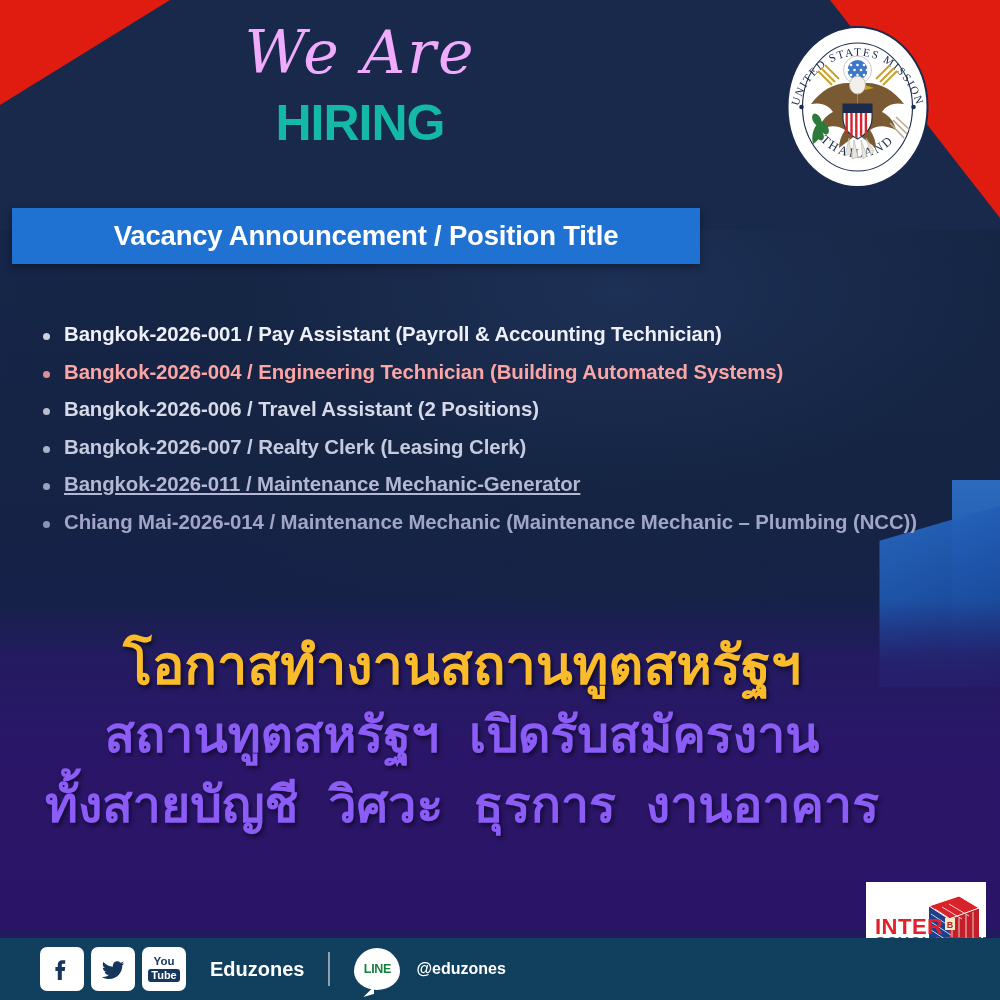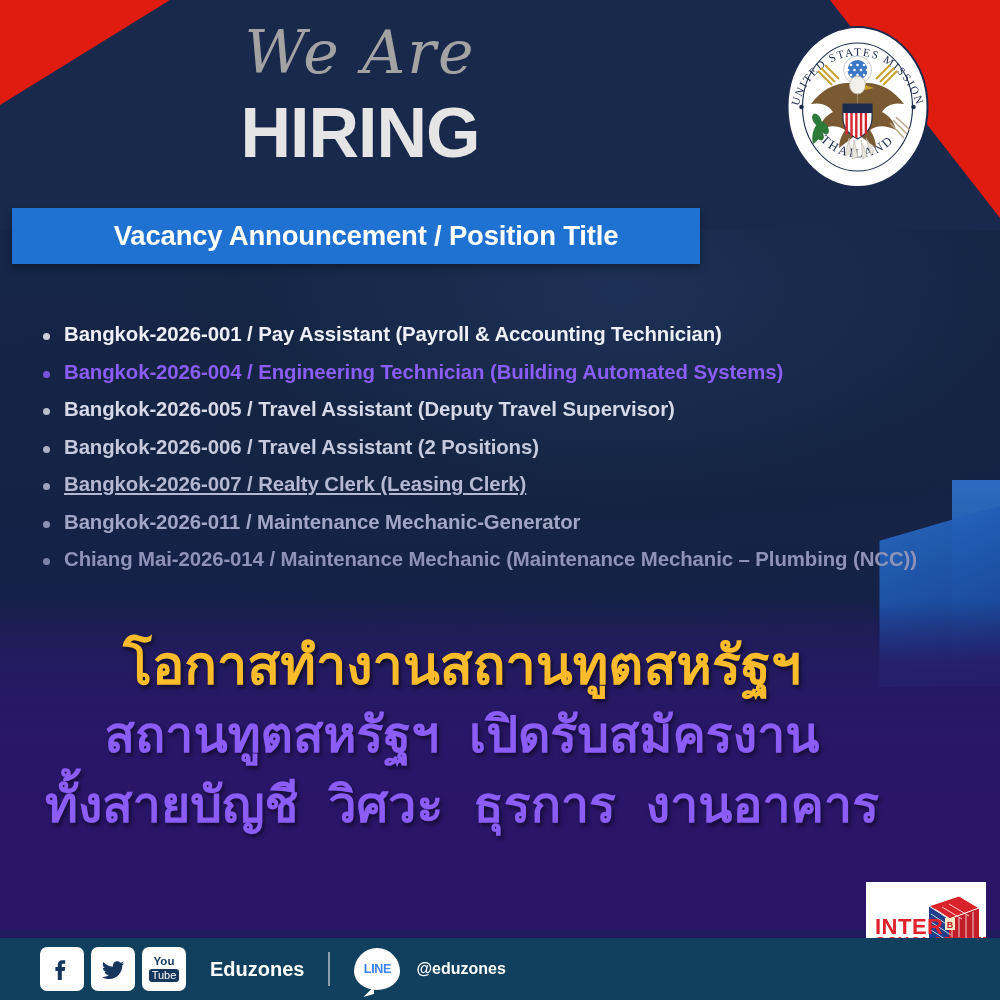--- a/index.html
+++ b/index.html
@@ -56,30 +56,30 @@
   }
 
   
   .we-are {
     position:absolute; left:0; top:22px; width:720px;
     text-align:center;
     font-family:"DejaVu Serif", serif;
     font-style:italic;
     font-size:60px;
     font-weight:400;
-    color:#a3a3a3;
+    color:#f0abfc;
     letter-spacing:2px;
     line-height:1;
   }
   .hiring {
     position:absolute; left:0; top:98px; width:720px;
     text-align:center;
-    font-size:70px;
-    font-weight:700;
-    color:#e5e5e5;
+    font-size:50px;
+    font-weight:700;
+    color:#14b8a6;
     letter-spacing:-1px;
     line-height:1;
   }
 
   
   .banner {
     position:absolute; left:12px; top:208px;
     width:688px; height:56px;
     background:#1f72d2;
     display:flex; align-items:center; justify-content:center;
@@ -117,21 +117,21 @@
   }
   .joblist li.wrap { white-space:normal; }
   .joblist li::before {
     content:"";
     position:absolute; left:7px; top:17px;
     width:7px; height:7px; border-radius:50%;
     background:currentColor;
     opacity:.85;
   }
   .joblist li:nth-child(1){ color:#eef0f7; }
-  .joblist li:nth-child(2){ color:#8b5cf6; }
+  .joblist li:nth-child(2){ color:#fca5a5; }
   .joblist li:nth-child(3){ color:#d6d9e8; }
   .joblist li:nth-child(4){ color:#c6cade; }
   .joblist li:nth-child(5){ color:#b4b8d2;text-decoration:underline; }
   .joblist li:nth-child(6){ color:#a2a6c6; }
   .joblist li:nth-child(7){ color:#8f93b8; }
 
   
   .thai-wrap {
     position:absolute; left:0; top:628px; width:924px;
     text-align:center;
@@ -203,21 +203,21 @@
     border-radius:50% 50% 50% 50% / 56% 56% 44% 44%;
     position:relative;
     display:flex; align-items:center; justify-content:center;
   }
   .line-bubble::after {
     content:""; position:absolute; left:9px; bottom:-7px;
     width:11px; height:11px; background:#ffffff;
     clip-path: polygon(100% 0, 0 100%, 100% 70%);
   }
   .line-bubble span {
-    color:#3b82f6; font-size:12.5px; font-weight:700; letter-spacing:-.3px;
+    color:#15803d; font-size:12.5px; font-weight:700; letter-spacing:-.3px;
   }
   .line-handle {
     margin-left:16px;
     color:#ffffff; font-size:16px; font-weight:700;
   }
 </style>
 </head>
 <body>
 
 <div id="poster">
@@ -311,21 +311,20 @@
         <path d="M79 118 L77 137 L83 135 Z"></path>
         <path d="M86 118 L88 137 L92 134 Z"></path>
         <path d="M91 116 L96 133 L99 129 Z"></path>
       </g>
     </svg>
   </div>
 
   <ul class="joblist">
     <li>Bangkok-2026-001 / Pay Assistant (Payroll &amp; Accounting Technician)</li>
     <li>Bangkok-2026-004 / Engineering Technician (Building Automated Systems)</li>
-    <li>Bangkok-2026-005 / Travel Assistant (Deputy Travel Supervisor)</li>
     <li>Bangkok-2026-006 / Travel Assistant (2 Positions)</li>
     <li>Bangkok-2026-007 / Realty Clerk (Leasing Clerk)</li>
     <li>Bangkok-2026-011 / Maintenance Mechanic-Generator</li>
     <li class="wrap">Chiang Mai-2026-014 / Maintenance Mechanic (Maintenance Mechanic – Plumbing (NCC))</li>
   </ul>
 
   <div class="thai-wrap">
     <div class="thai1">โอกาสทำงานสถานทูตสหรัฐฯ</div>
     <div class="thai2">สถานทูตสหรัฐฯ เปิดรับสมัครงาน</div>
     <div class="thai3">ทั้งสายบัญชี วิศวะ ธุรการ งานอาคาร</div>
@@ -371,21 +370,21 @@
         </svg>
       </div>
       <div class="soc">
         <svg width="27" height="27" viewBox="0 0 27 27">
           <path d="M24.5 7.3c-.9.4-1.8.7-2.8.8.9-.6 1.6-1.5 1.9-2.5-.9.5-1.9.9-3 1.1-.8-.9-2-1.5-3.3-1.5-2.5 0-4.5 2-4.5 4.5 0 .4 0 .7.1 1C8.9 10.5 5.6 8.7 3.4 6c-.4.7-.6 1.5-.6 2.3 0 1.6.8 3 2 3.8-.7 0-1.4-.2-2-.6 0 2.2 1.6 4.1 3.6 4.5-.3.1-.6.1-1 .1-.3 0-.6 0-.8-.1.6 1.8 2.2 3.1 4.2 3.1-1.5 1.2-3.5 1.9-5.6 1.9-.4 0-.8 0-1.2-.1 2 1.3 4.5 2.1 7.1 2.1 8.5 0 13.2-7.1 13.2-13.2v-.6c.9-.7 1.7-1.5 2.2-2z" fill="#16365c"></path>
         </svg>
       </div>
       <div class="soc">
         <div style="display:flex;flex-direction:column;align-items:center;line-height:1;">
           <span style="font-size:11.5px;font-weight:700;color:#16365c;">You</span>
-          <span style="font-size:11px;font-weight:400;color:#ffffff;background:#16365c;border-radius:3px;padding:1px 3px;margin-top:1px;">Tube</span>
+          <span style="font-size:11px;font-weight:700;color:#ffffff;background:#16365c;border-radius:3px;padding:1px 3px;margin-top:1px;">Tube</span>
         </div>
       </div>
     </div>
     <div class="eduzones-label">Eduzones</div>
     <div class="divider"></div>
     <div class="line-bubble">
       <span>LINE</span>
     </div>
     <div class="line-handle">@eduzones</div>
   </div>

